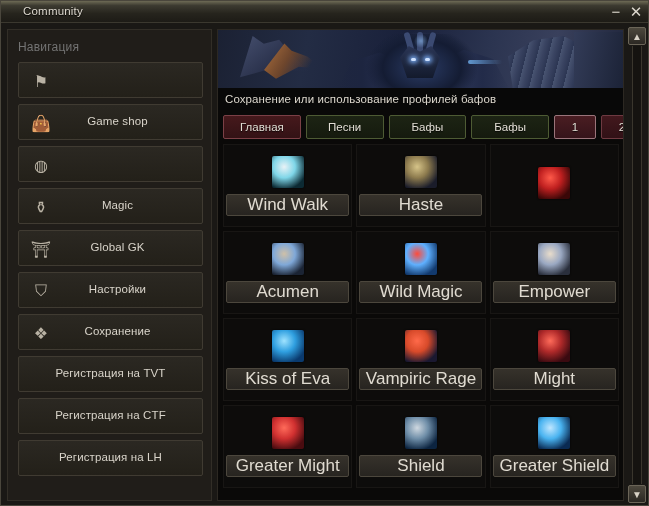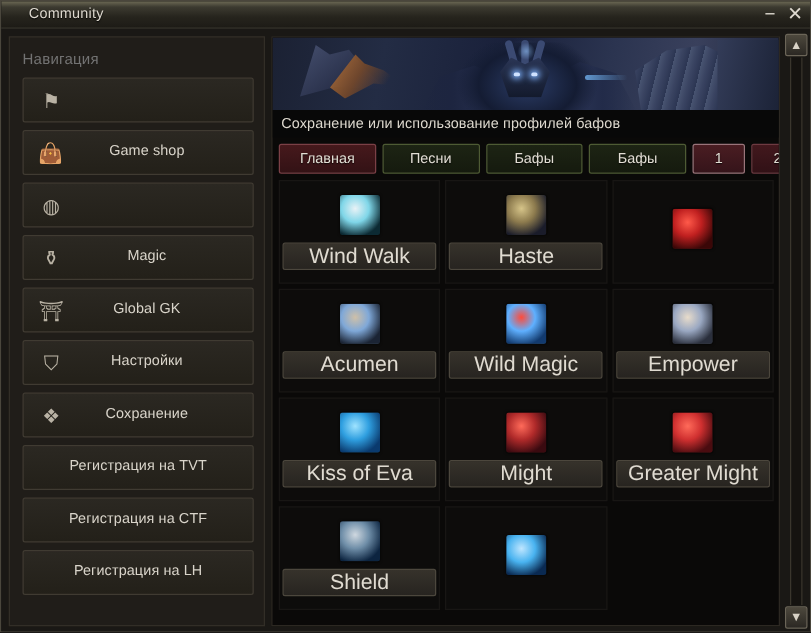--- a/index.html
+++ b/index.html
@@ -364,33 +364,38 @@
           </div>
           <div class="cell">
             <div class="buff-ico" style="background: radial-gradient(circle at 38% 34%, rgb(232, 220, 203) 0%, rgb(154, 168, 194) 38%, rgb(42, 47, 60) 78%), linear-gradient(140deg, rgb(42, 47, 60) 0%, rgb(154, 168, 194) 100%);"></div>
             <div class="buff-btn">Empower</div>
           </div>
           <div class="cell">
             <div class="buff-ico" style="background: radial-gradient(circle at 38% 34%, rgb(159, 227, 255) 0%, rgb(47, 159, 224) 38%, rgb(10, 58, 110) 78%), linear-gradient(140deg, rgb(10, 58, 110) 0%, rgb(47, 159, 224) 100%);"></div>
             <div class="buff-btn">Kiss of Eva</div>
           </div>
           <div class="cell">
+            <div class="buff-ico" style="background: radial-gradient(circle at 38% 34%, rgb(255, 106, 74) 0%, rgb(216, 74, 42) 38%, rgb(26, 24, 48) 78%), linear-gradient(140deg, rgb(26, 24, 48) 0%, rgb(216, 74, 42) 100%);"></div>
+            <div class="buff-btn">Vampiric Rage</div>
+          </div>
+          <div class="cell">
             <div class="buff-ico" style="background: radial-gradient(circle at 38% 34%, rgb(255, 107, 90) 0%, rgb(176, 42, 42) 38%, rgb(58, 10, 16) 78%), linear-gradient(140deg, rgb(58, 10, 16) 0%, rgb(176, 42, 42) 100%);"></div>
             <div class="buff-btn">Might</div>
           </div>
           <div class="cell">
             <div class="buff-ico" style="background: radial-gradient(circle at 38% 34%, rgb(255, 107, 90) 0%, rgb(208, 48, 48) 38%, rgb(74, 12, 16) 78%), linear-gradient(140deg, rgb(74, 12, 16) 0%, rgb(208, 48, 48) 100%);"></div>
             <div class="buff-btn">Greater Might</div>
           </div>
           <div class="cell">
             <div class="buff-ico" style="background: radial-gradient(circle at 38% 34%, rgb(207, 216, 224) 0%, rgb(111, 142, 168) 38%, rgb(12, 36, 64) 78%), linear-gradient(140deg, rgb(12, 36, 64) 0%, rgb(111, 142, 168) 100%);"></div>
             <div class="buff-btn">Shield</div>
           </div>
           <div class="cell">
             <div class="buff-ico" style="background: radial-gradient(circle at 38% 34%, rgb(191, 230, 255) 0%, rgb(73, 179, 240) 38%, rgb(10, 42, 82) 78%), linear-gradient(140deg, rgb(10, 42, 82) 0%, rgb(73, 179, 240) 100%);"></div>
+            <div class="buff-btn">Greater Shield</div>
           </div>
         </div>
 
     </div>
 
     <div id="scrollbar">
       <div id="scroll-track"></div>
       <div class="scroll-btn" id="scroll-up">▲</div>
       <div class="scroll-btn" id="scroll-down">▼</div>
     </div>

